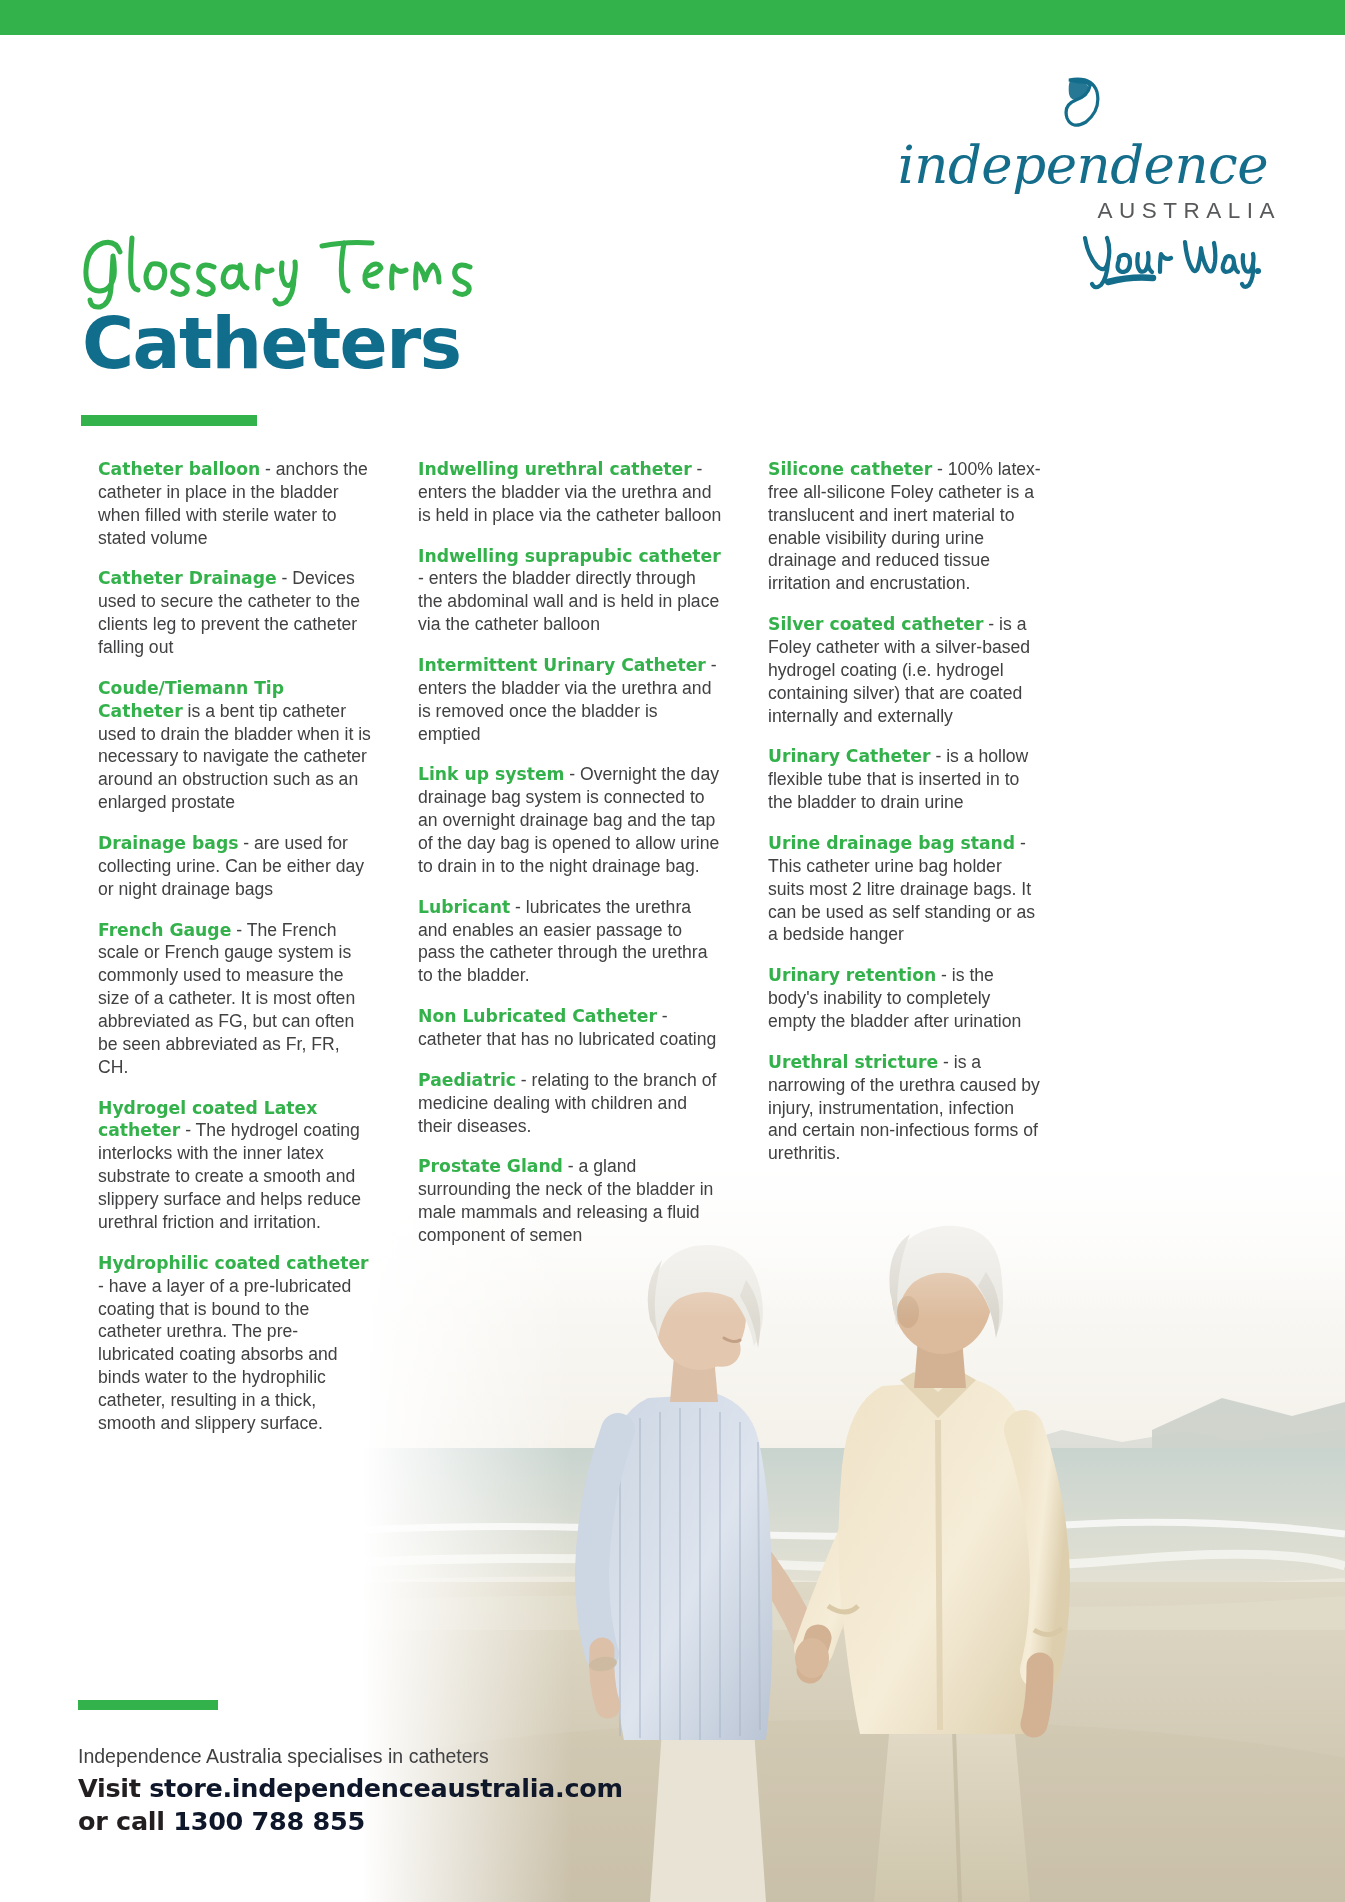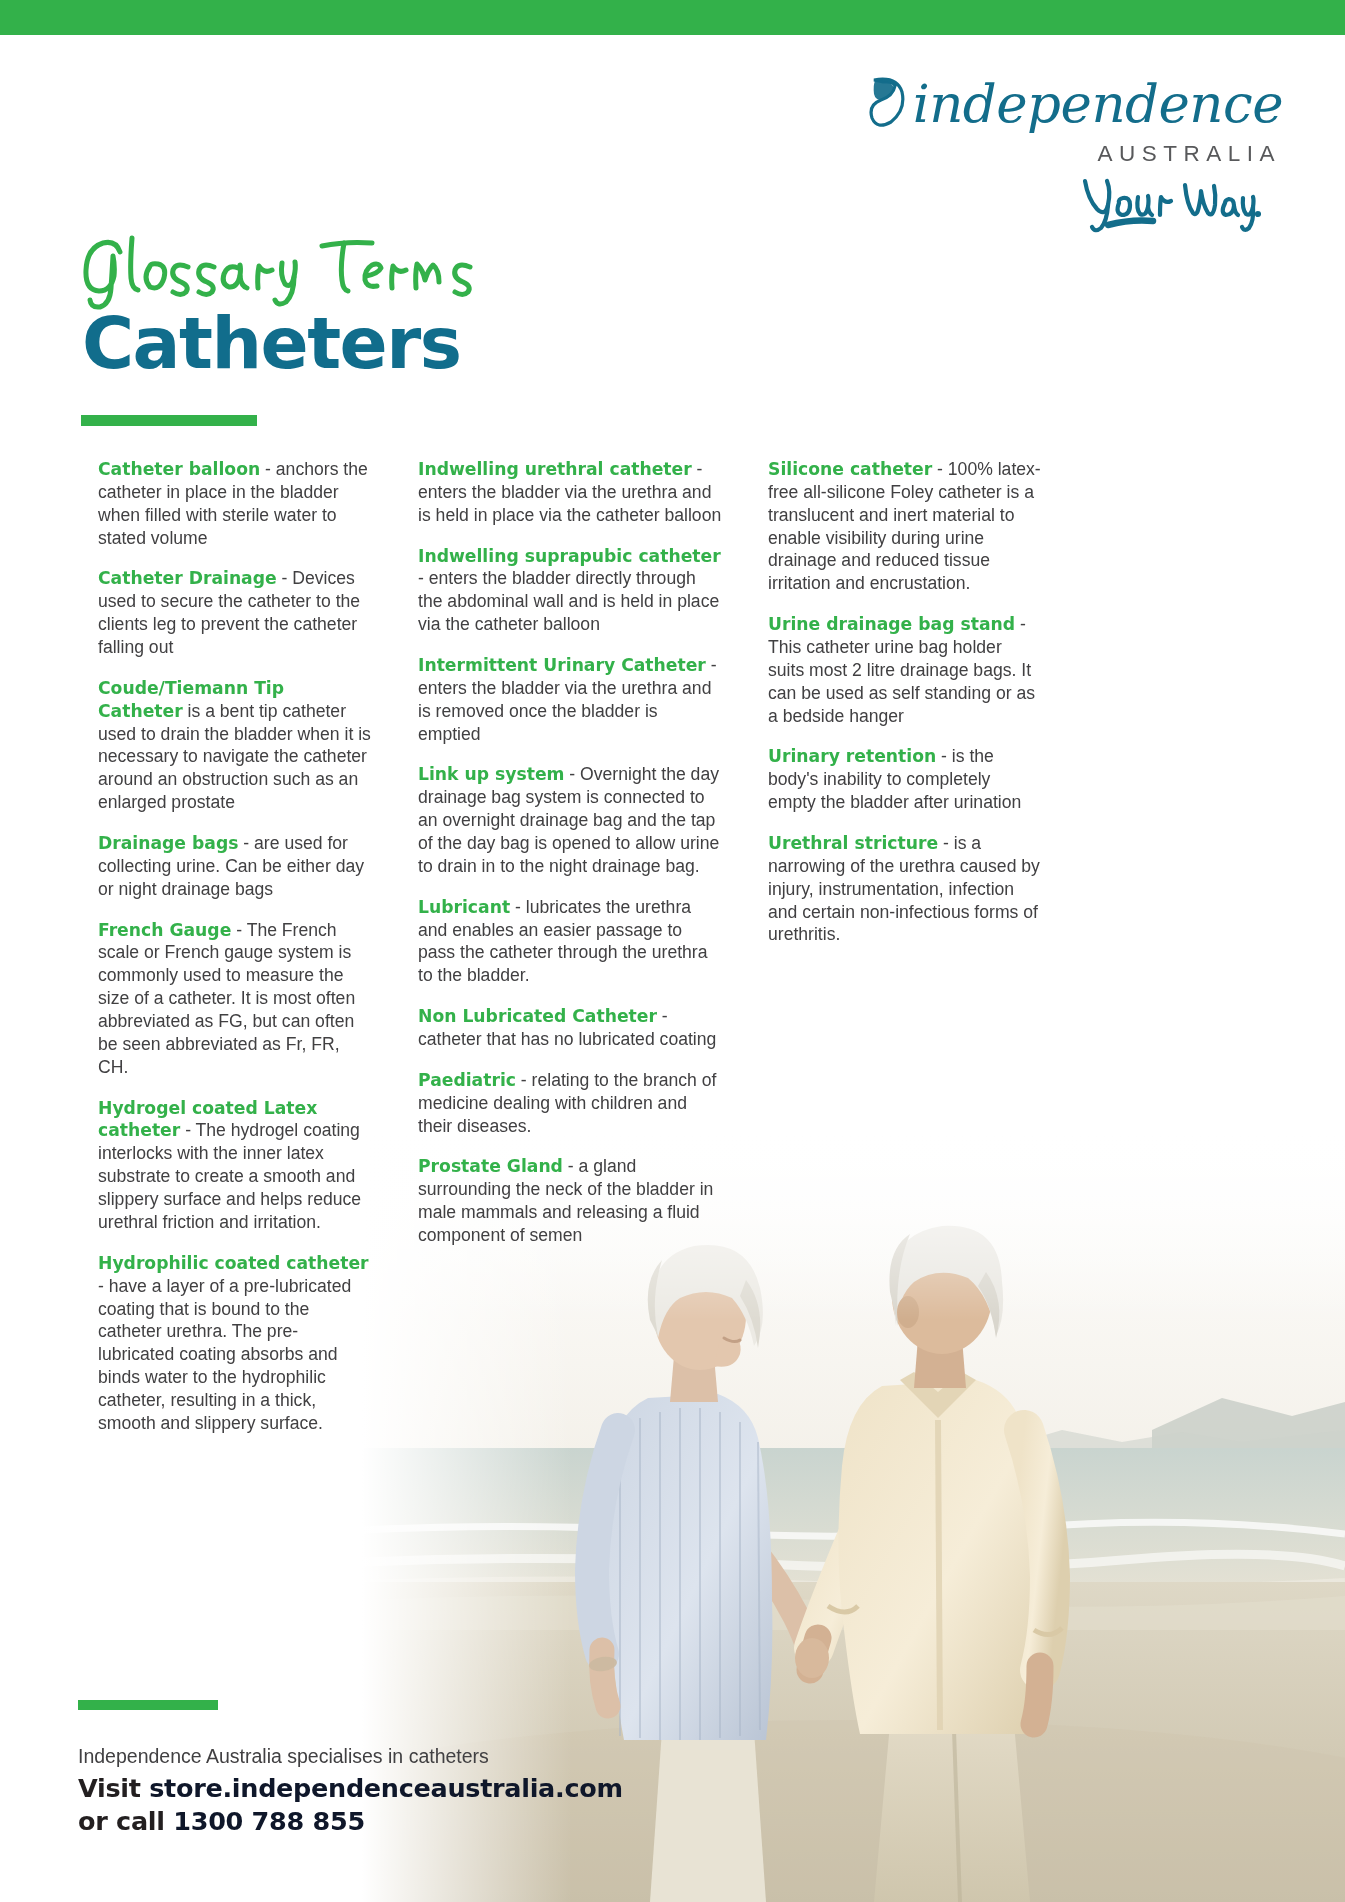--- a/index.html
+++ b/index.html
@@ -35,20 +35,21 @@
     top: 72px;
     right: 62px;
     width: 400px;
     text-align: right;
   }
   .logo-main {
     display: flex;
     align-items: center;
     justify-content: flex-end;
     gap: 4px;
+    flex-direction: column;
   }
   .logo-swoosh { display: block; }
   .logo-word {
     font-family: "DejaVu Serif", serif;
     font-style: italic;
     font-size: 53px;
     font-weight: 400;
     color: #136d8b;
     letter-spacing: -0.5px;
     line-height: 1;
@@ -399,20 +400,22 @@
       <p class="entry"><span class="term">Intermittent Urinary Catheter</span><span class="def"> - enters the bladder via the urethra and is removed once the bladder is emptied</span></p>
       <p class="entry"><span class="term">Link up system</span><span class="def"> - Overnight the day drainage bag system is connected to an overnight drainage bag and the tap of the day bag is opened to allow urine to drain in to the night drainage bag.</span></p>
       <p class="entry"><span class="term">Lubricant</span><span class="def"> - lubricates the urethra and enables an easier passage to pass the catheter through the urethra to the bladder.</span></p>
       <p class="entry"><span class="term">Non Lubricated Catheter</span><span class="def"> - catheter that has no lubricated coating</span></p>
       <p class="entry"><span class="term">Paediatric</span><span class="def"> - relating to the branch of medicine dealing with children and their diseases.</span></p>
       <p class="entry"><span class="term">Prostate Gland</span><span class="def"> - a gland surrounding the neck of the bladder in male mammals and releasing a fluid component of semen</span></p>
     </div>
 
     <div class="col">
       <p class="entry"><span class="term">Silicone catheter</span><span class="def"> - 100% latex-free all-silicone Foley catheter is a translucent and inert material to enable visibility during urine drainage and reduced tissue irritation and encrustation.</span></p>
+      <p class="entry"><span class="term">Silver coated catheter</span><span class="def"> -  is a Foley catheter with a silver-based hydrogel coating (i.e. hydrogel containing silver) that are coated internally and externally</span></p>
+      <p class="entry"><span class="term">Urinary Catheter</span><span class="def"> - is a hollow flexible tube that is inserted in to the bladder to drain urine</span></p>
       <p class="entry"><span class="term">Urine drainage bag stand</span><span class="def"> - This catheter urine bag holder suits most 2 litre drainage bags. It can be used as self standing or as a bedside hanger</span></p>
       <p class="entry"><span class="term">Urinary retention</span><span class="def"> - is the body's inability to completely empty the bladder after urination</span></p>
       <p class="entry"><span class="term">Urethral stricture</span><span class="def"> - is a narrowing of the urethra caused by injury, instrumentation, infection and certain non-infectious forms of urethritis.</span></p>
     </div>
 
   </div>
 
   <div class="footer">
     <div class="footer-rule"></div>
     <div class="footer-line1">Independence Australia specialises in catheters</div>

